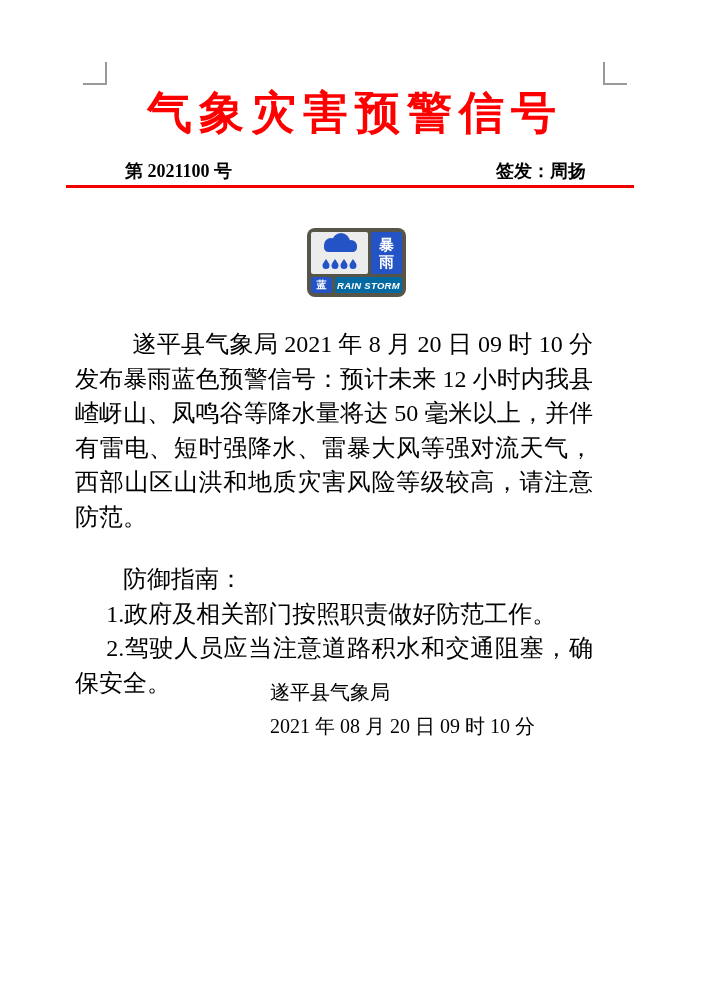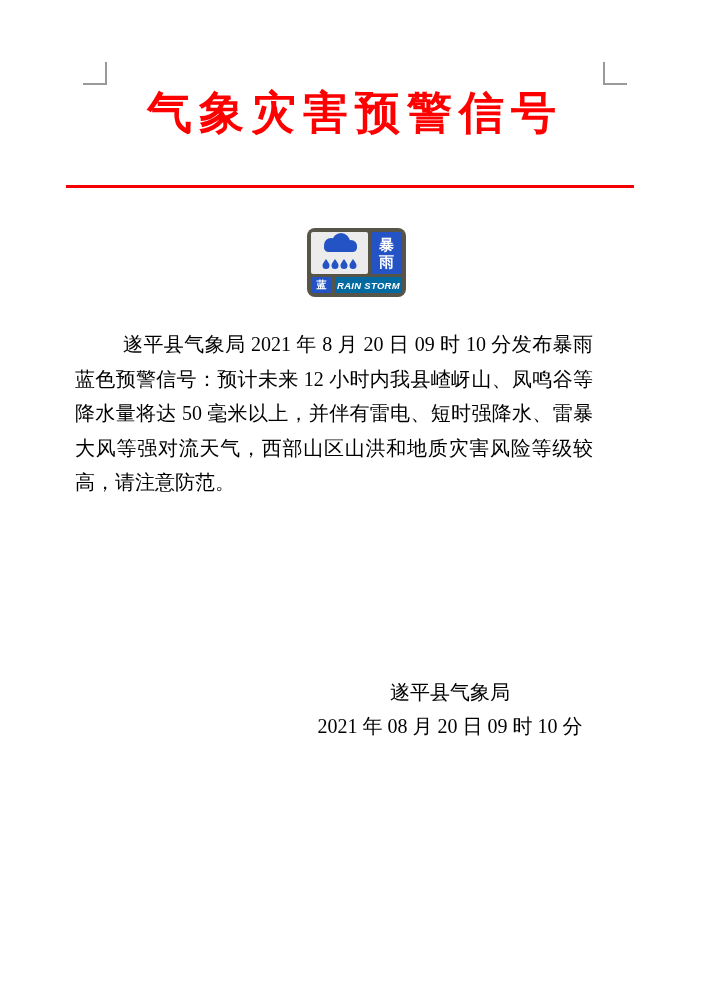--- a/index.html
+++ b/index.html
@@ -42,29 +42,29 @@
   .cell-chars{left:64px;top:4px;width:31px;height:42px;background:#2353c4;display:flex;flex-direction:column;align-items:center;justify-content:center;}
   .cell-chars span{color:#fff;font-weight:bold;font-size:15px;line-height:17px;font-family:"Liberation Sans",sans-serif;}
   .cell-level{left:4px;top:49px;width:21px;height:16px;background:#2353c4;display:flex;align-items:center;justify-content:center;}
   .cell-level span{color:#fff;font-weight:bold;font-size:10px;font-family:"Liberation Sans",sans-serif;}
   .cell-caption{left:28px;top:49px;width:67px;height:16px;background:#0369a1;display:flex;align-items:center;justify-content:center;}
   .cell-caption span{color:#fff;font-weight:bold;font-style:italic;font-size:9.5px;letter-spacing:.3px;font-family:"Liberation Sans",sans-serif;white-space:nowrap;}
 
   
   .content{
     position:absolute;left:75px;top:327px;width:518px;
-    font-size:20px;line-height:34.5px;text-align:justify;
+    font-size:24px;line-height:34.5px;text-align:justify;
   }
   .content p{margin:0;text-indent:2.4em;}
   .guide{margin-top:28px;}
   .guide-title{text-indent:2em;}
   .guide-item{text-indent:1.3em;}
 
   
-  .sig-block{position:absolute;left:270px;top:675px;width:360px;text-align:center;font-size:20px;line-height:34px;}
+  .sig-block{position:absolute;left:270px;top:675px;width:360px;text-align:left;font-size:20px;line-height:34px;}
 
   
   .logo{position:absolute;left:428px;top:876px;width:282px;height:90px;}
   .logo-emblem{position:absolute;left:0;top:0;width:100px;height:72px;}
   .logo-text{
     position:absolute;left:92px;top:18px;white-space:nowrap;
     font-size:42px;font-weight:bold;color:#0c0c0c;letter-spacing:5px;
     font-family:Liberation Mono, monospace;
   }
 </style>
@@ -73,20 +73,24 @@
 
 <div class="page">
 
   <div class="mark mark-tl"></div>
   <div class="mark mark-tr"></div>
   <div class="mark mark-bl"></div>
   <div class="mark mark-br"></div>
 
   <div class="doc-title">气象灾害预警信号</div>
 
+  <div class="doc-meta-row">
+    <span class="doc-number">第 2021100 号</span>
+    <span class="doc-issuer">签发：周扬</span>
+  </div>
   <div class="red-rule"></div>
 
 
   <div class="warn-icon">
     <div class="cell cell-cloud">
       <svg width="57" height="42" viewBox="0 0 57 42">
         <g fill="#2353c4">
           <circle cx="20" cy="13" r="7"></circle>
           <circle cx="30" cy="10" r="9"></circle>
           <circle cx="40" cy="14" r="6"></circle>
@@ -105,20 +109,25 @@
     <div class="cell cell-level">
       <span>蓝</span>
     </div>
     <div class="cell cell-caption">
       <span>RAIN STORM</span>
     </div>
   </div>
 
   <div class="content">
     <p>遂平县气象局 2021 年 8 月 20 日 09 时 10 分发布暴雨蓝色预警信号：预计未来 12 小时内我县嵖岈山、凤鸣谷等降水量将达 50 毫米以上，并伴有雷电、短时强降水、雷暴大风等强对流天气，西部山区山洪和地质灾害风险等级较高，请注意防范。</p>
+    <div class="guide">
+      <div class="guide-title">防御指南：</div>
+      <div class="guide-item">1.政府及相关部门按照职责做好防范工作。</div>
+      <div class="guide-item">2.驾驶人员应当注意道路积水和交通阻塞，确保安全。</div>
+    </div>
   </div>
 
   <div class="sig-block">
     <div>遂平县气象局</div>
     <div>2021 年 08 月 20 日 09 时 10 分</div>
   </div>
 
   <div class="logo">
     <svg class="logo-emblem" viewBox="0 0 100 72">
       <defs>

